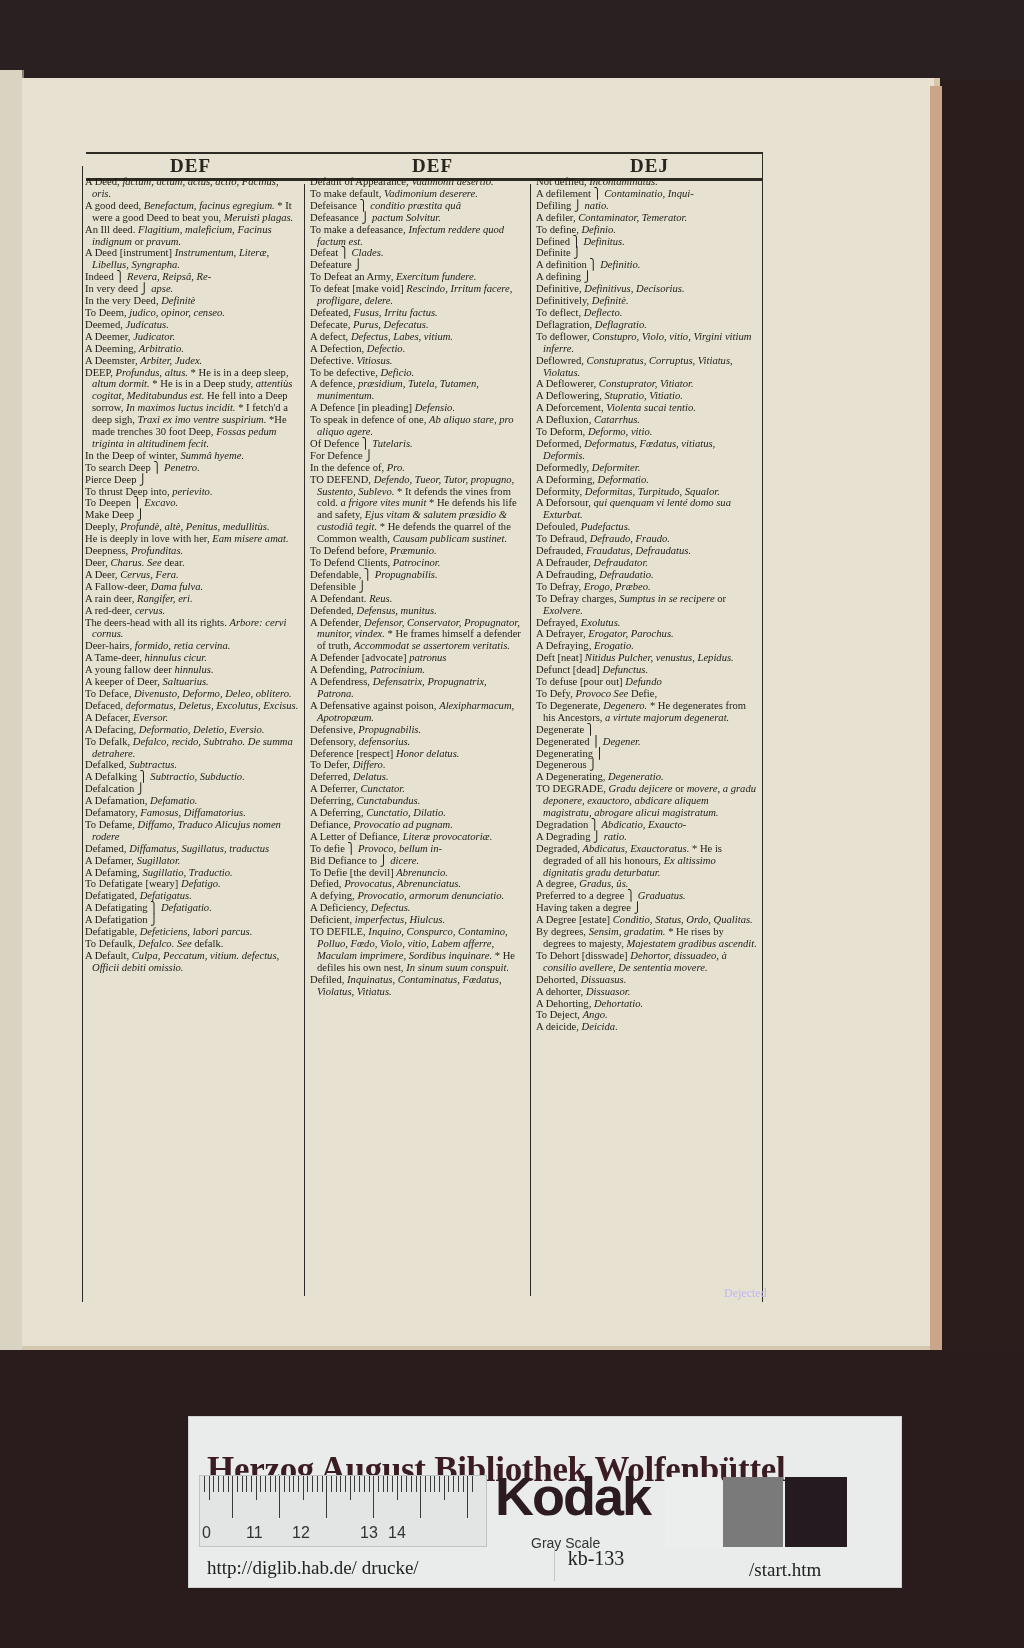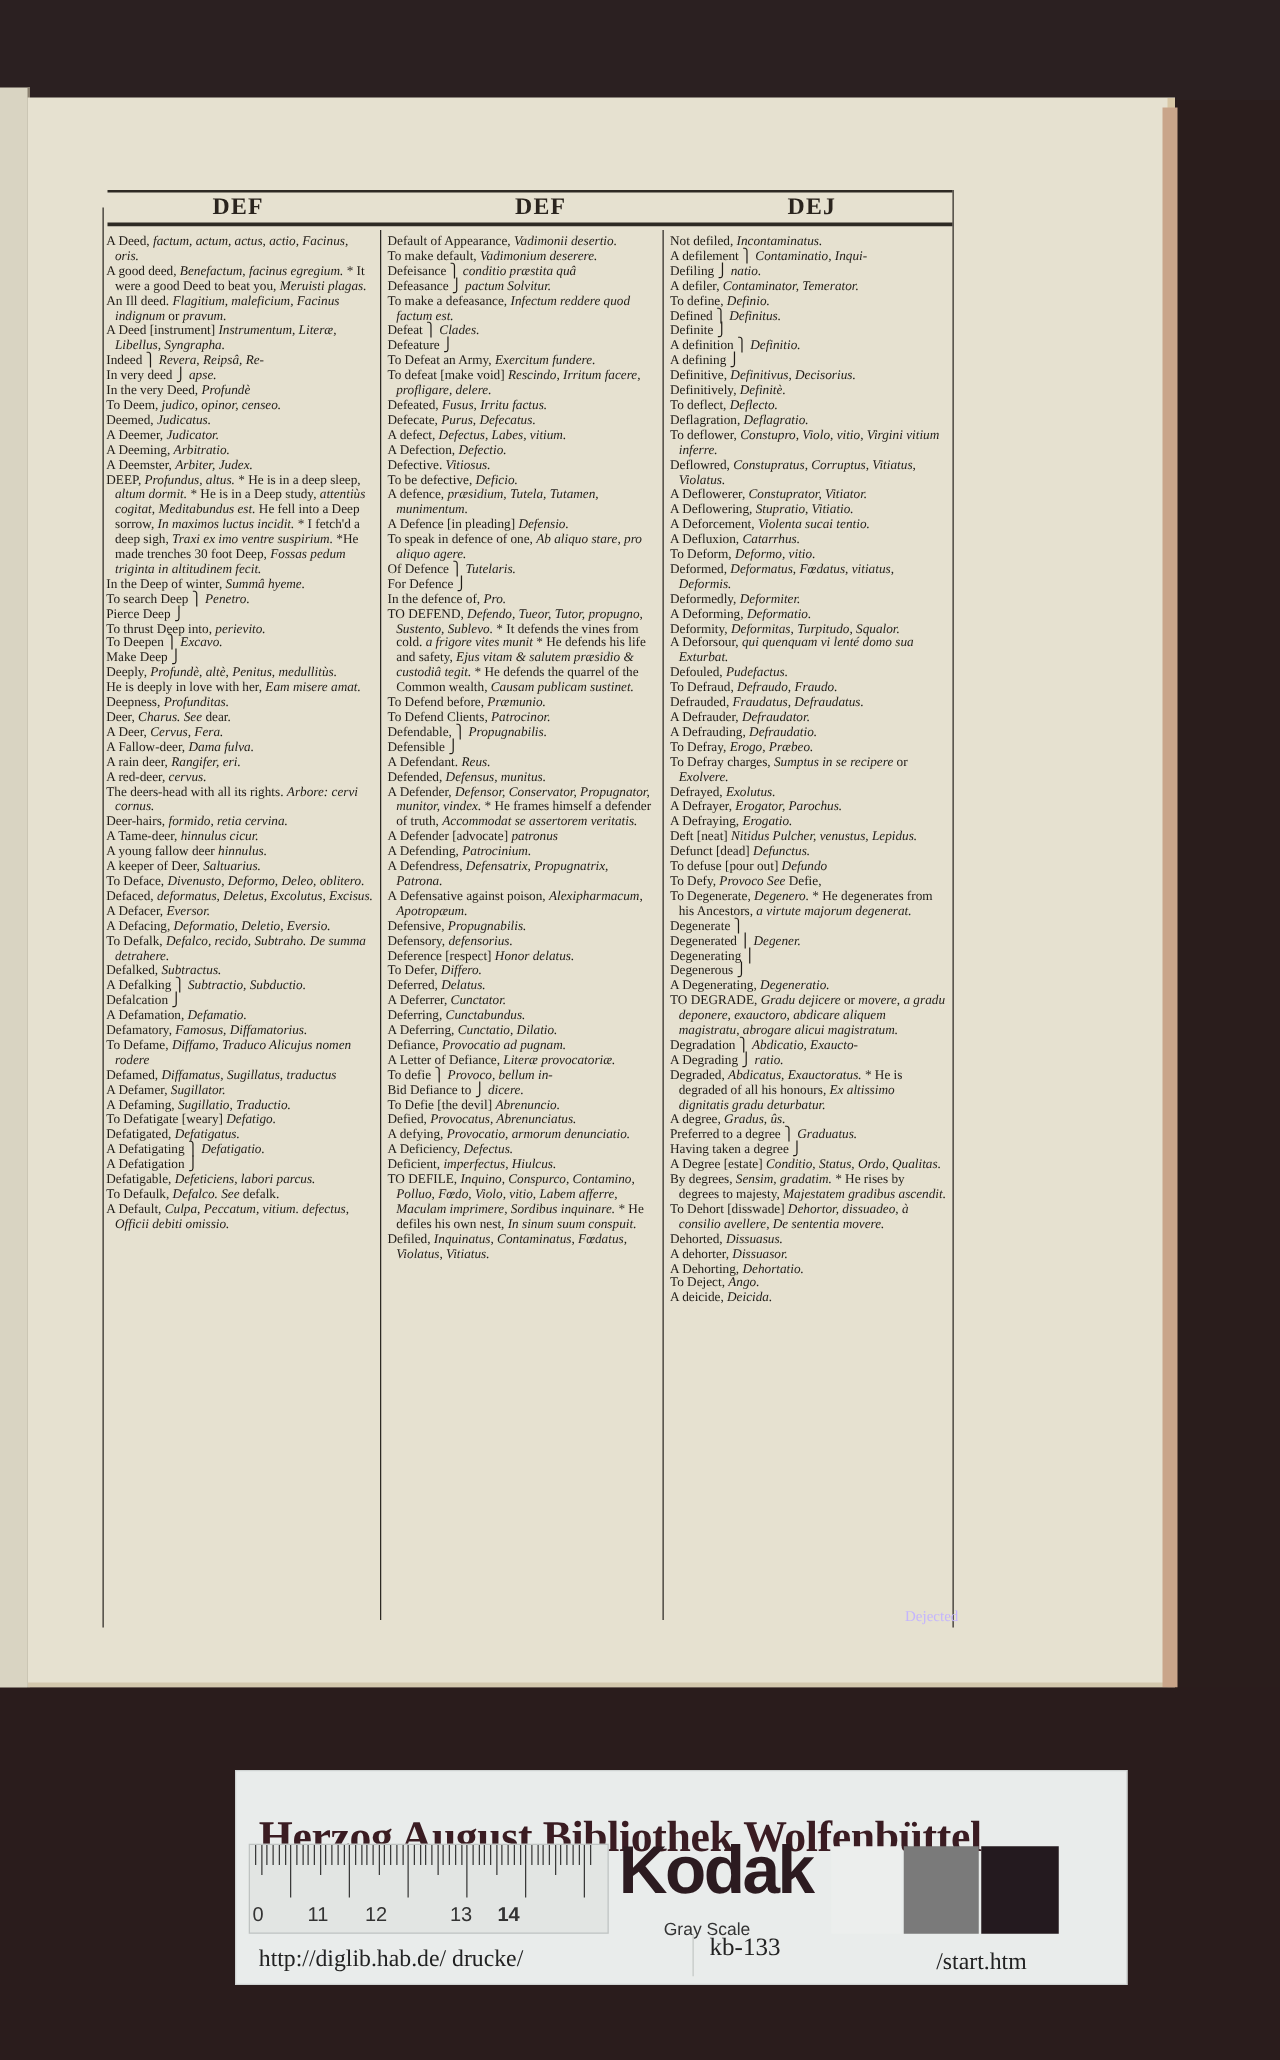--- a/index.html
+++ b/index.html
@@ -18,21 +18,21 @@
   .page-right-edge { position:absolute; left:930px; top:86px; width:12px; height:1264px; background:#c9a58a; }
   .frame {
     position:absolute; left:82px; top:152px; width:680px; height:1150px;padding-left:20px;
   }
   .rule-top { position:absolute; left:4px; top:0; width:676px; height:2px; background:#2e2a24; }
   .rule-mid { position:absolute; left:4px; top:26px; width:676px; height:3px; background:#2e2a24; }
   .vline { position:absolute; width:1px; background:#2e2a24; }
   .heads { position:absolute; left:0; top:3px; width:680px; height:22px; }
   .head { position:absolute; top:0; font-size:19px; font-weight:bold; color:#2a241e; letter-spacing:1px; }
   .col {
-    position:absolute; top:36px; font-size:10.6px; line-height:11.9px; color:#1f1b16;
+    position:absolute; top:24px; font-size:10.6px; line-height:11.9px; color:#1f1b16;
   }
   .col p { margin:0; text-indent:-7px; padding-left:7px; }
   .col p i { font-style:italic; }
   .catch { position:absolute; left:724px; top:1286px; font-size:12px; color:#c4b5fd; }
 
   .bottom-dark { position:absolute; left:0; top:1350px; width:1024px; height:298px; background:#2a1c1c; }
   .card {
     position:absolute; left:188px; top:1416px; width:712px; height:170px;
     background:#e9eceb; border:1px solid #cfd3d2;
   }
@@ -68,21 +68,21 @@
   <div class="vline" style="left:448px;top:32px;height:1112px"></div>
   <div class="vline" style="left:680px;top:0;height:1150px"></div>
 
   <div class="col" id="col0" style="left:3px;width:214px">
       <p>A Deed, <i>factum, actum, actus, actio, Facinus, oris.</i></p>
       <p>A good deed, <i>Benefactum, facinus egregium.</i> * It were a good Deed to beat you, <i>Meruisti plagas.</i></p>
       <p>An Ill deed. <i>Flagitium, maleficium, Facinus indignum</i> or <i>pravum.</i></p>
       <p>A Deed [instrument] <i>Instrumentum, Literæ, Libellus, Syngrapha.</i></p>
       <p>Indeed ⎫ <i>Revera, Reipsâ, Re-</i></p>
       <p>In very deed ⎭ <i>apse.</i></p>
-      <p>In the very Deed, <i>Profundè</i></p>
+      <p>In the very Deed, <i>Definitè</i></p>
       <p>To Deem, <i>judico, opinor, censeo.</i></p>
       <p>Deemed, <i>Judicatus.</i></p>
       <p>A Deemer, <i>Judicator.</i></p>
       <p>A Deeming, <i>Arbitratio.</i></p>
       <p>A Deemster, <i>Arbiter, Judex.</i></p>
       <p>DEEP, <i>Profundus, altus.</i> * He is in a deep sleep, <i>altum dormit.</i> * He is in a Deep study, <i>attentiùs cogitat, Meditabundus est.</i> He fell into a Deep sorrow, <i>In maximos luctus incidit.</i> * I fetch'd a deep sigh, <i>Traxi ex imo ventre suspirium.</i> *He made trenches 30 foot Deep, <i>Fossas pedum triginta in altitudinem fecit.</i></p>
       <p>In the Deep of winter, <i>Summâ hyeme.</i></p>
       <p>To search Deep ⎫ <i>Penetro.</i></p>
       <p>Pierce Deep ⎭</p>
       <p>To thrust Deep into, <i>perievito.</i></p>
@@ -301,21 +301,21 @@
       <div class="tick" style="left: 248.4px; height: 16px;"></div>
       <div class="tick" style="left: 253.1px; height: 16px;"></div>
       <div class="tick" style="left: 257.8px; height: 16px;"></div>
       <div class="tick" style="left: 262.5px; height: 16px;"></div>
       <div class="tick" style="left: 267.2px; height: 42px;"></div>
       <div class="tick" style="left: 271.9px; height: 16px;"></div>
       <span class="ruler-num" style="left: 2px;">0</span>
       <span class="ruler-num" style="left: 46px;">11</span>
       <span class="ruler-num" style="left: 92px;">12</span>
       <span class="ruler-num" style="left: 140px; margin-left: 20px;">13</span>
-      <span class="ruler-num" style="left: 198px; font-weight: bold;">14</span>
+      <span class="ruler-num" style="left: 188px;">14</span>
     </div>
   <div class="kodak">Kodak</div>
   <div class="gray-label">Gray Scale</div>
   <div class="patch" id="patch0" style="left: 476px; width: 56px; background: rgb(236, 238, 237);"></div>
   <div class="patch" id="patch1" style="left: 534px; width: 60px; background: rgb(122, 122, 122);"></div>
   <div class="patch" id="patch2" style="left: 596px; width: 62px; background: rgb(36, 26, 31);"></div>
   <div class="url-left">http://diglib.hab.de/ drucke/</div>
   <div class="kb">kb-133</div>
   <div class="url-right">/start.htm</div>
 </div>

